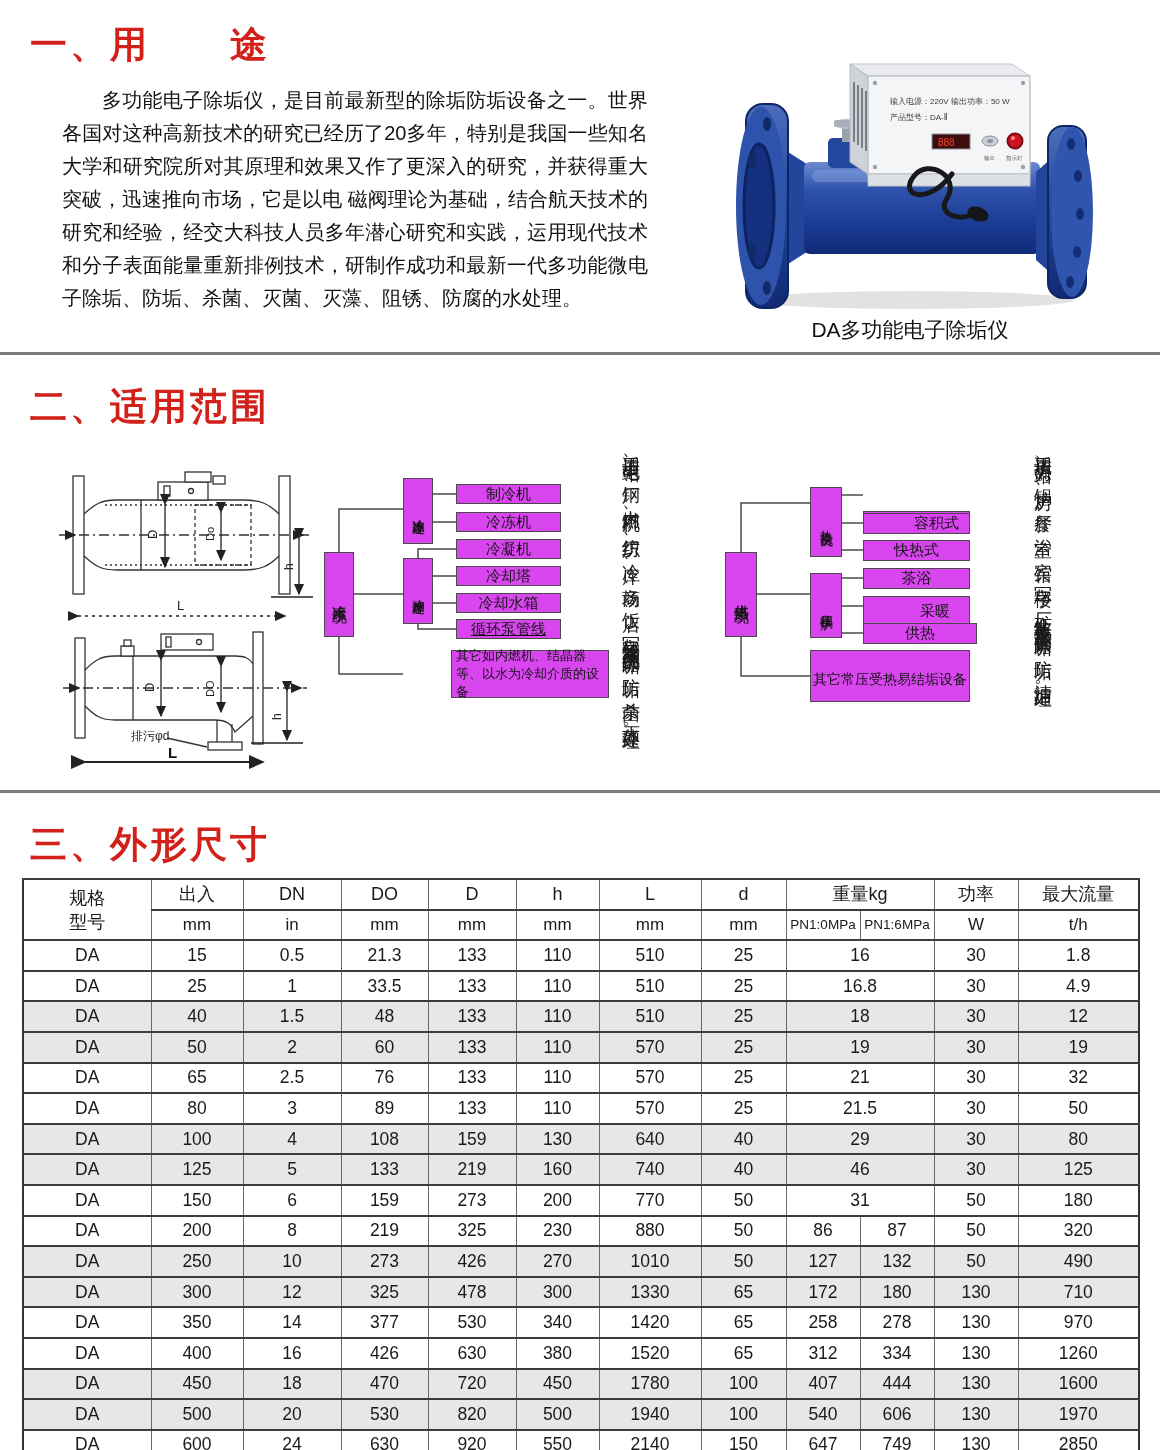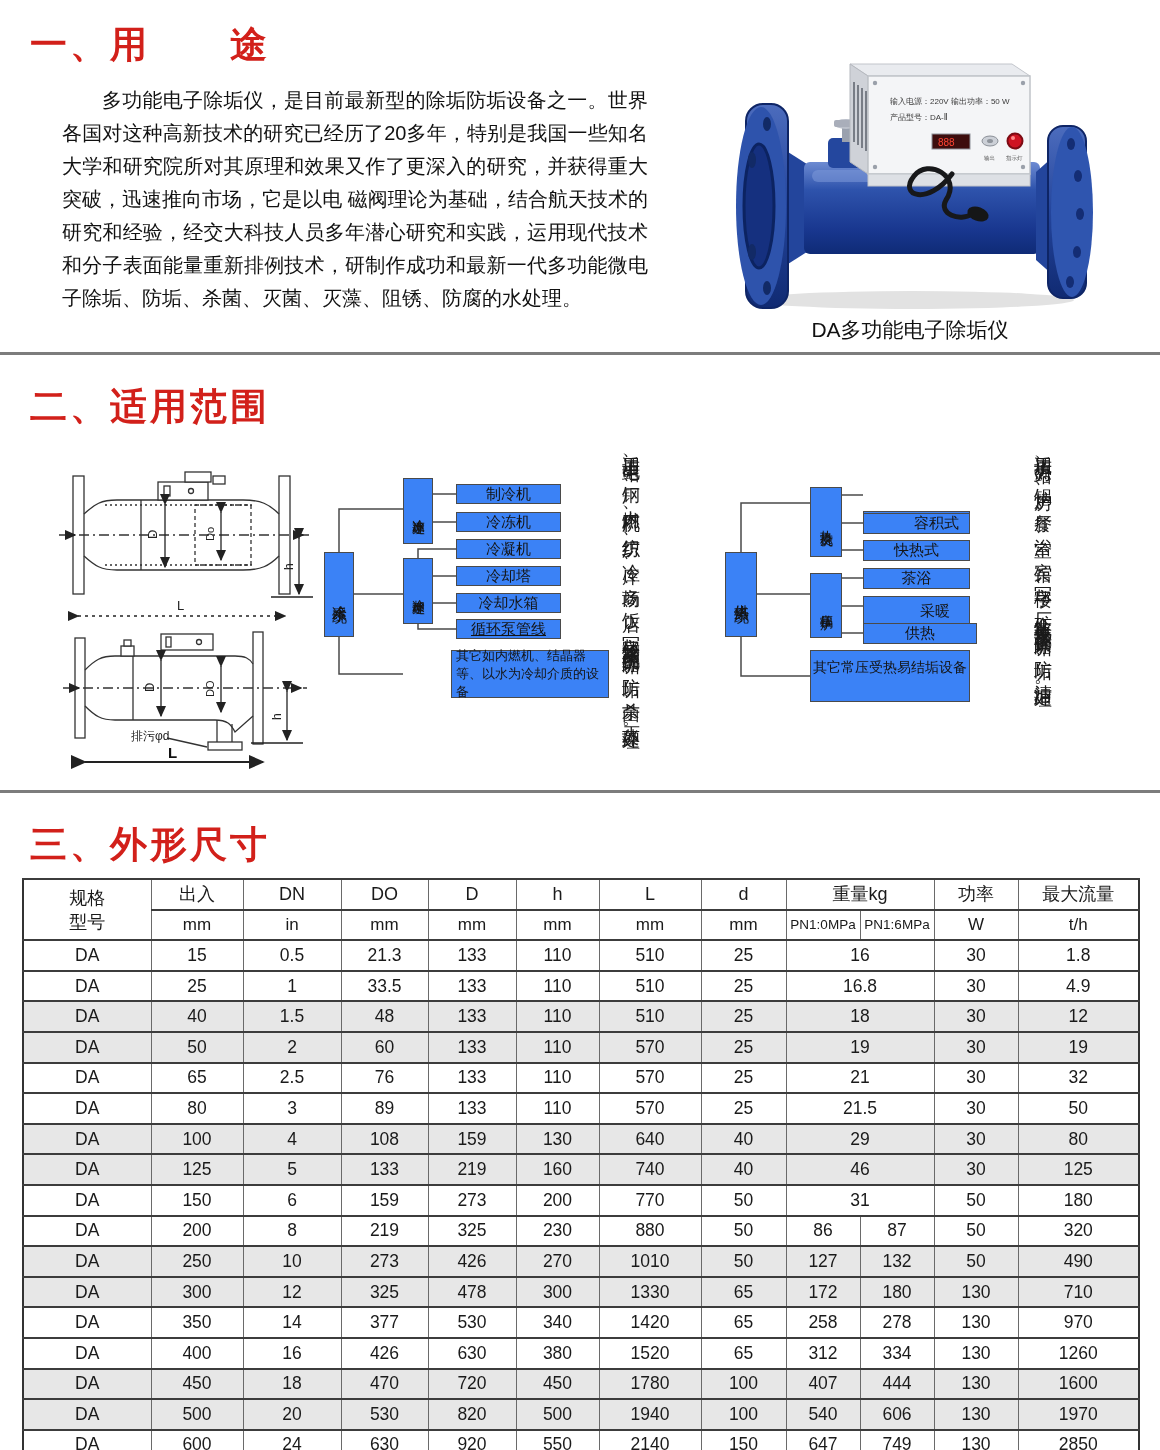--- a/index.html
+++ b/index.html
@@ -19,21 +19,21 @@
     font-size:20px;line-height:33px;text-align:justify;text-indent:2em;color:#111;
   }
   #product-caption{
     position:absolute;left:700px;top:316px;width:420px;text-align:center;
     font-size:21px;color:#111;
   }
   .divider{position:absolute;left:0;width:1160px;height:3px;background:#7c7c7c;}
   
   .flowchart{position:absolute;}
   .fc-box{
-    position:absolute;border:1.5px solid #4a4a4a;background:#3b82f6;
+    position:absolute;border:1.5px solid #4a4a4a;background:#d946ef;
     display:flex;align-items:center;justify-content:center;box-sizing:border-box;
   }
   .fc-vert{writing-mode:vertical-rl;letter-spacing:1px;}
   .fc-leaf{font-size:15px;}
   .fc-lines{position:absolute;left:0;top:0;}
   .vnote{
     position:absolute;writing-mode:vertical-rl;
     font-size:18px;line-height:30px;letter-spacing:2px;color:#1a1a1a;height:322px;
   }
   
@@ -267,21 +267,21 @@
   </svg>
   <div class="fc-box fc-vert" style="left:13px;top:97px;width:32px;height:85px;font-size:15px;">供热系统</div>
   <div class="fc-box fc-vert" style="left:98px;top:32px;width:32px;height:70px;font-size:13px;">热交换机</div>
   <div class="fc-box fc-vert" style="left:98px;top:118px;width:32px;height:65px;font-size:13px;">常压锅炉</div>
   <div class="fc-box fc-leaf" style="left:151px;top:32px;width:107px;height:21px;margin-top:24px;">板式</div>
   <div class="fc-box fc-leaf" style="left:151px;top:58px;width:107px;height:21px;padding-left:40px;">容积式</div>
   <div class="fc-box fc-leaf" style="left:151px;top:85px;width:107px;height:21px;">快热式</div>
   <div class="fc-box fc-leaf" style="left:151px;top:113px;width:107px;height:21px;">茶浴</div>
   <div class="fc-box fc-leaf" style="left:151px;top:141px;width:107px;height:31px;padding-left:37px;">采暖</div>
   <div class="fc-box fc-leaf" style="left:151px;top:168px;width:114px;height:21px;">供热</div>
-  <div class="fc-box" style="left:98px;top:195px;width:160px;height:52px;font-size:14px;align-items:flex-end;padding-bottom:24px;">其它常压受热易结垢设备</div>
+  <div class="fc-box" style="left:98px;top:195px;width:160px;height:52px;font-size:14px;align-items:flex-end;padding-bottom:12px;">其它常压受热易结垢设备</div>
 </div>
 
 <div class="vnote" style="left:1028px;top:442px;">适用于热力站、锅炉房、餐厅、浴室、宾馆、写字楼、厂矿企业等单位热水设备的除垢、防垢、清洁处理。</div>
 
 <div class="divider" style="top:790px;"></div>
 
 <div class="sec-title" style="top:820px;">三、外形尺寸</div>
 
 <table id="dim-table">
   <colgroup>

